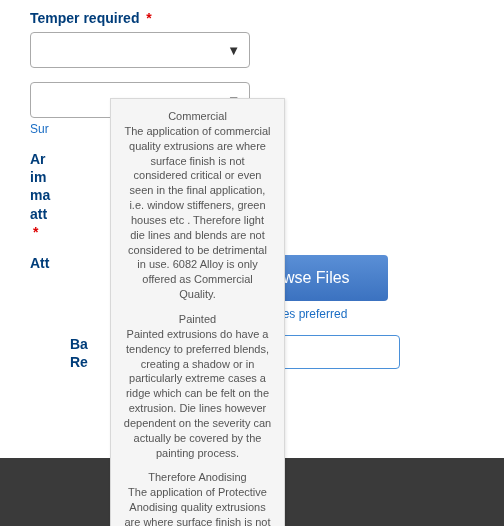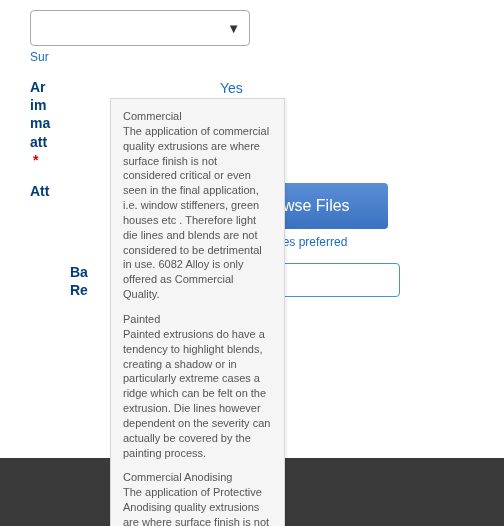--- a/index.html
+++ b/index.html
@@ -122,20 +122,21 @@
       border: 1px solid #d8d8d8;
       box-shadow: 1px 1px 3px rgba(0,0,0,0.1);
       padding: 10px 12px;
       font-size: 11px;
       color: #555;
       line-height: 1.35;
       z-index: 100;
     }
     .tooltip-section {
       margin-bottom: 10px;
+      text-align: center;
     }
     .tooltip-section:last-child {
       margin-bottom: 0;
     }
     .partial-label {
       color: #003d7a;
       font-weight: bold;
       font-size: 14px;
     }
     .attach-row {
@@ -148,20 +149,30 @@
     }
     .attach-content-col {
       flex: 1;
     }
   </style>
 </head>
 <body>
 
 <div class="form-container">
 
+  <div class="form-group">
+    <label class="form-label">
+      <span>Temper required</span>
+      <span class="required">*</span>
+    </label>
+    <div class="select-wrapper">
+      <select class="select-input"></select>
+      <span class="select-arrow">▼</span>
+    </div>
+  </div>
 
   <div class="form-group">
     <div class="select-wrapper" style="width:220px;">
       <select class="select-input"></select>
       <span class="select-arrow">▼</span>
     </div>
     <span class="helper-link">Sur</span>
   </div>
 
   <div class="form-group inline-row">
@@ -202,19 +213,19 @@
 
 <div class="footer-bar"></div>
 
 <div class="tooltip">
   <div class="tooltip-section">
     <span>Commercial</span><br>
     <span>The application of commercial quality extrusions are where surface finish is not considered critical or even seen in the final application, i.e. window stiffeners, green houses etc . Therefore light die lines and blends are not considered to be detrimental in use. 6082 Alloy is only offered as Commercial Quality.</span>
   </div>
   <div class="tooltip-section">
     <span>Painted</span><br>
-    <span>Painted extrusions do have a tendency to highlight blends, creating a shadow or in particularly extreme cases a ridge which can be felt on the extrusion. Die lines however dependent on the severity can actually be covered by the painting process.</span>
+    <span>Painted extrusions do have a tendency to preferred blends, creating a shadow or in particularly extreme cases a ridge which can be felt on the extrusion. Die lines however dependent on the severity can actually be covered by the painting process.</span>
   </div>
   <div class="tooltip-section">
-    <span>Commercial Anodising</span><br>
+    <span>Therefore Anodising</span><br>
     <span>The application of Protective Anodising quality extrusions are where surface finish is not considered critical or even seen in the final application but the product needs a protective anodised</span>
   </div>
 </div>
 
 </body></html>

